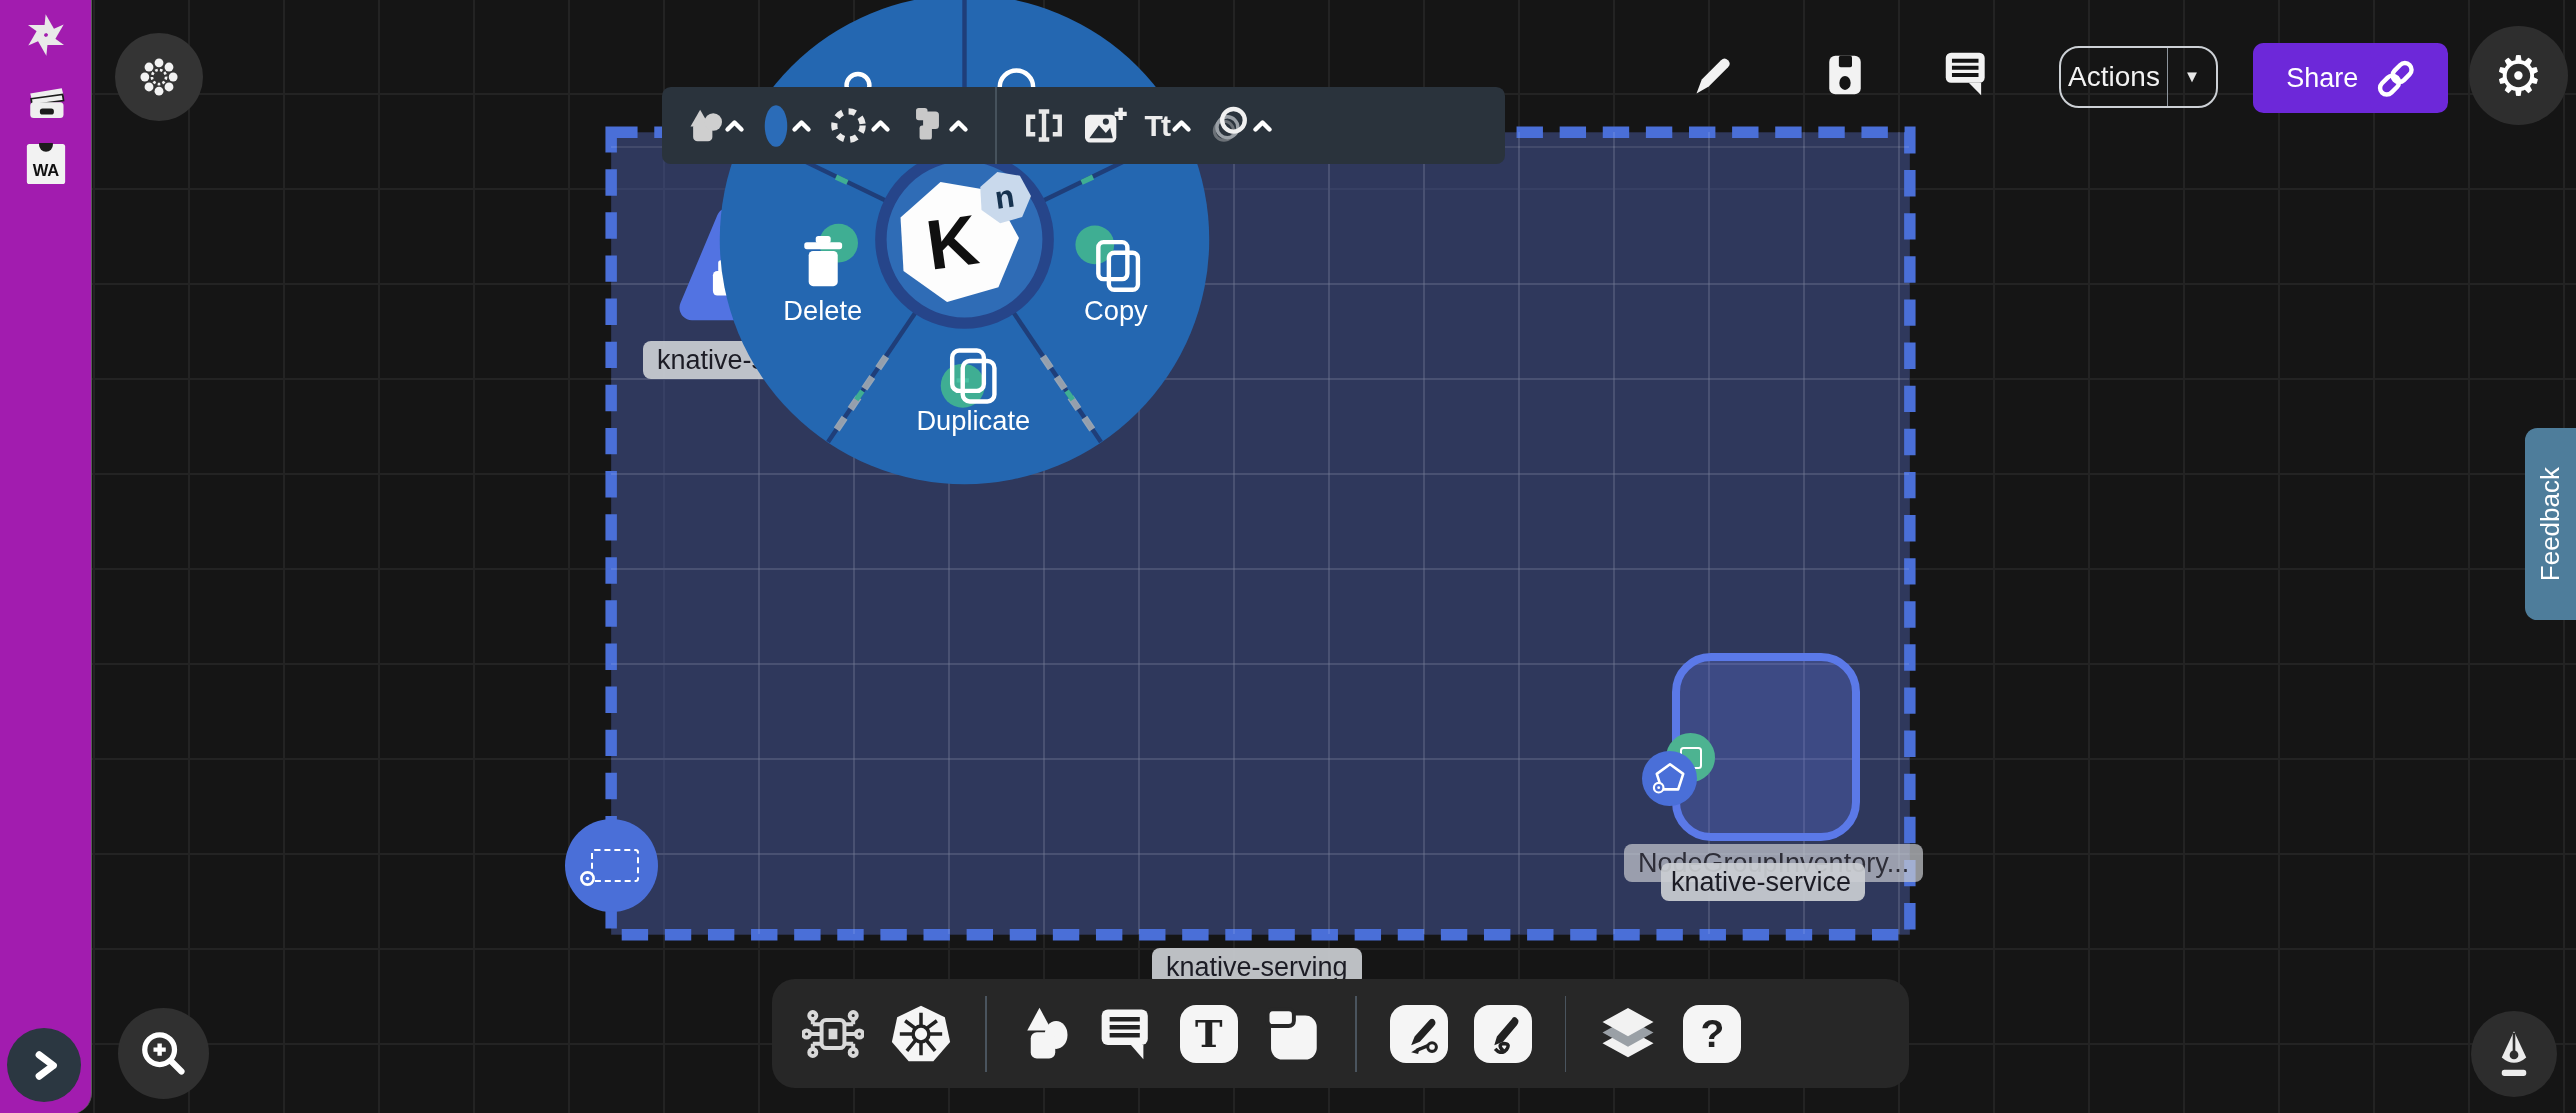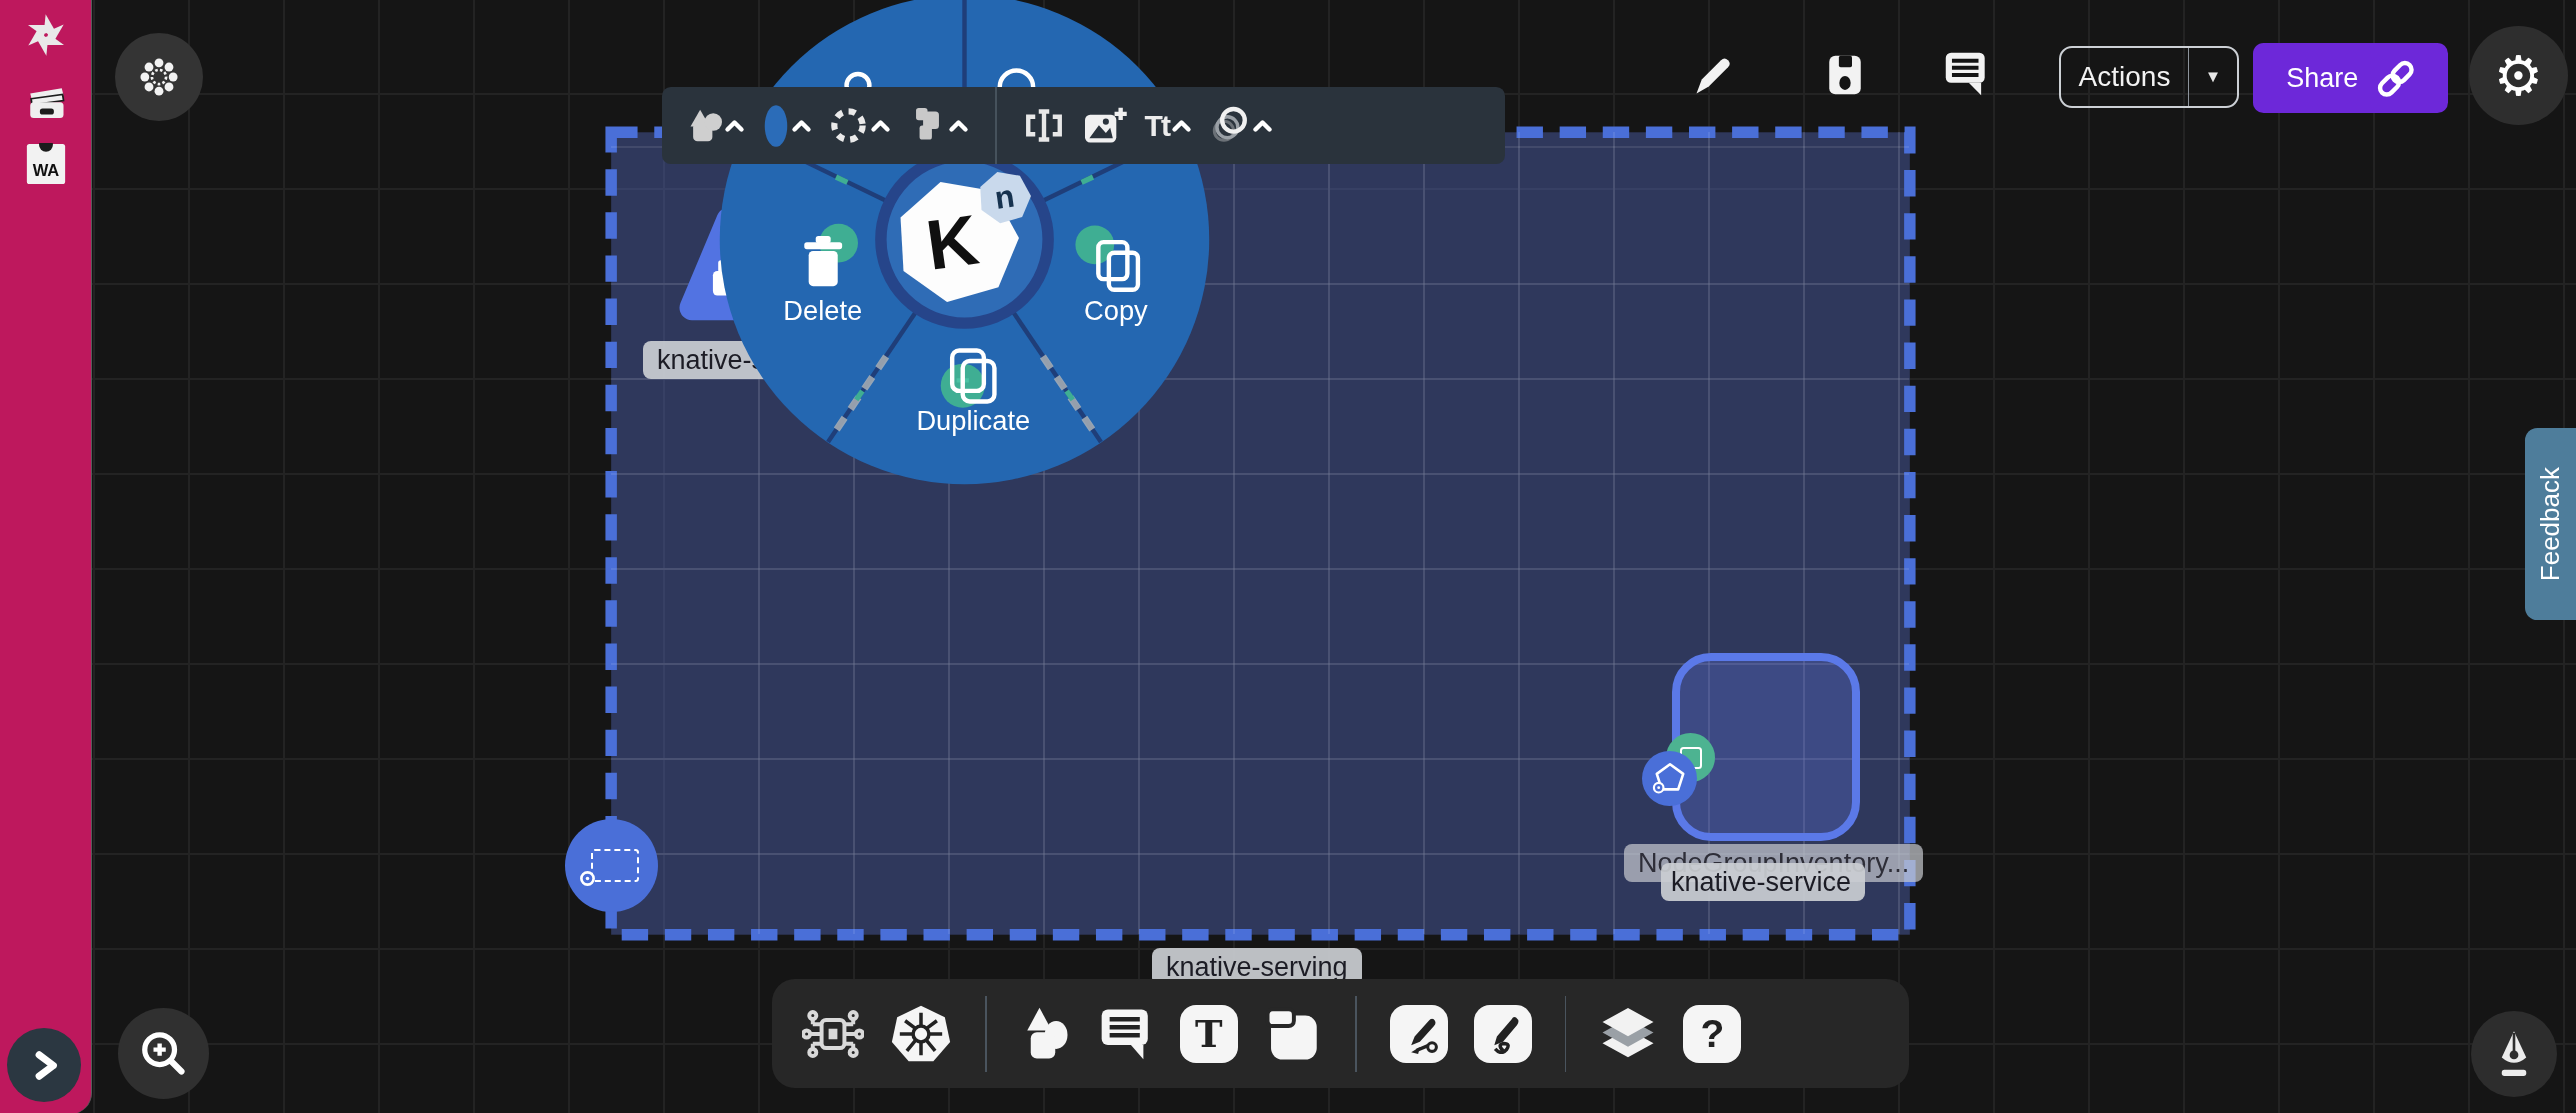--- a/index.html
+++ b/index.html
@@ -54,32 +54,32 @@
     border-radius:8.8px; z-index:40; display:flex; align-items:center; padding:0 25px; gap:17.6px; }
   .tb-item { display:flex; align-items:center; gap:2px; }
   .tb-divider { width:1.8px; height:77px; background:#46525c; margin:0 8.8px; }
   #tt-glyph { font-size:30px; font-weight:bold; color:#ececec; letter-spacing:-1.8px; }
 
   
   .hdr-btn { position:absolute; z-index:45; display:flex; align-items:center; justify-content:center; }
   #edit-btn { left:1687px; top:49px; width:53px; height:53px; }
   #save-btn { left:1818px; top:48px; width:53px; height:53px; }
   #comments-btn { left:1939px; top:46px; width:56px; height:56px; }
-  #actions-btn { left:2059px; top:46px; width:180px; height:62px; border:2.2px solid #ccd0d5;
-    border-radius:13px; color:#f2f2f2; font-size:28px; }
+  #actions-btn { left:2059px; top:46px; width:159px; height:62px; border:2.2px solid #ccd0d5;
+    border-radius:20px; color:#f2f2f2; font-size:28px; }
   #actions-btn .lbl { flex:1; text-align:center; }
   #actions-btn .caret-zone { width:49px; height:100%; display:flex; align-items:center; justify-content:center;
     border-left:1.8px solid #8d949c; font-size:16.7px; color:#e8e8e8; }
   #share-btn { left:2253px; top:43px; width:195px; height:70px; background:#6d28d9; border-radius:10.6px;
     color:#fff; font-size:27px; gap:17.6px; }
   #settings-btn { left:2469px; top:26px; width:99px; height:99px; background:#2e2e2e; border-radius:50%;
     font-size:55px; color:#fff; }
 
   
-  #sidebar { left:0; top:0; width:92px; height:1114px; background:#be185d; z-index:50;
+  #sidebar { left:0; top:0; width:92px; height:1114px; background:#a21caf; z-index:50;
     border-right:1.8px solid #5a5a5a; border-bottom-right-radius:21px; }
   .sb-icon { position:absolute; left:0; width:92px; display:flex; justify-content:center; }
   #menu-fab { left:115px; top:33px; width:88px; height:88px; background:#343434; border-radius:50%;
     z-index:50; display:flex; align-items:center; justify-content:center; }
 
   
   #tool-dock { left:772px; top:979px; width:1137px; height:109px; background:#272727; border-radius:23px;
     z-index:40; display:flex; align-items:center; padding:0 30px; gap:26px; }
   .dock-divider { width:1.8px; height:76px; background:#4a545e; margin:0 7px; }
   .dock-btn { display:flex; align-items:center; justify-content:center; }

